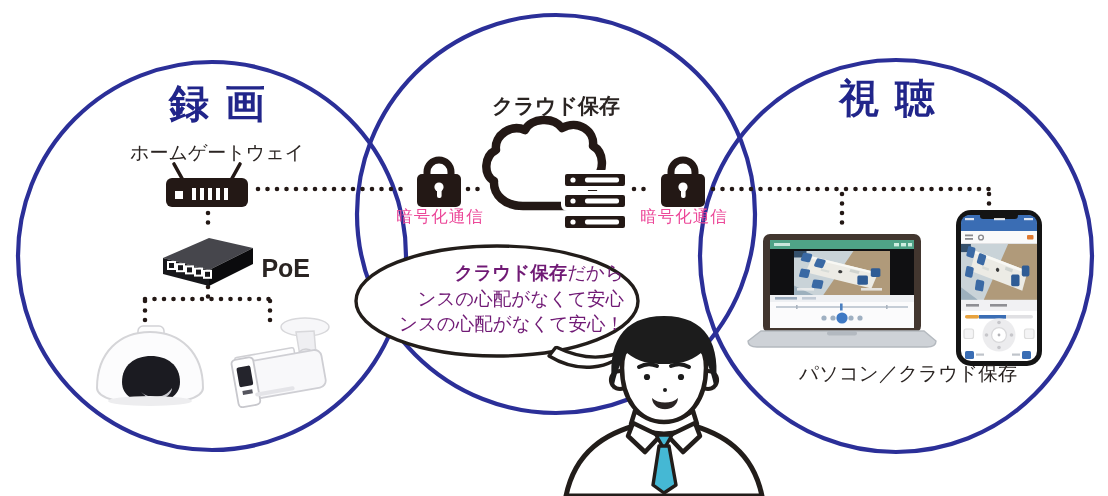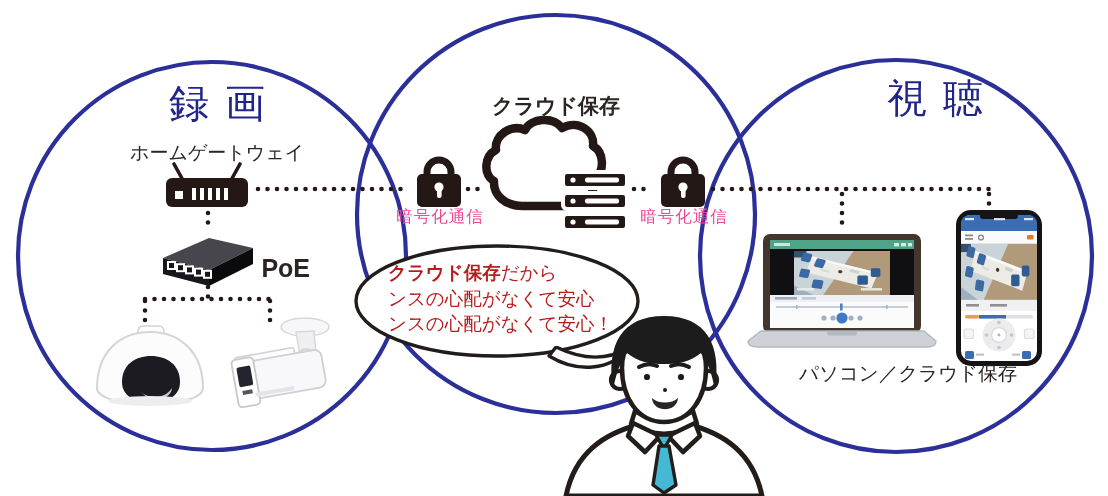--- a/index.html
+++ b/index.html
@@ -3,31 +3,31 @@
 <meta charset="utf-8">
 <style>
   html,body{margin:0;padding:0;background:#fff;}
   #stage{
     position:relative;width:1108px;height:496px;background:#fff;overflow:hidden;
     font-family:"Liberation Sans","DejaVu Sans",sans-serif;color:#2a2422;
   }
   #art{position:absolute;left:0;top:0;}
   .lbl{position:absolute;text-align:center;white-space:nowrap;}
   .circle-title{
-    font-size:40px;font-weight:400;letter-spacing:16px;padding-left:16px;
+    font-size:40px;font-weight:700;letter-spacing:16px;padding-left:16px;
     color:#21258a;
   }
   .cloud-title{font-size:21px;font-weight:600;color:#2a2422;}
   .dev-label{font-size:19px;font-weight:500;color:#2a2422;}
   .enc-label{font-size:16.5px;font-weight:500;color:#ec4899;letter-spacing:1px;}
   .poe{font-size:25px;font-weight:600;color:#2a2422;}
   .pcsp{font-size:19.5px;font-weight:500;color:#2a2422;}
   .bubble-text{
-    position:absolute;left:388px;top:260px;width:252px;text-align:left;
-    font-size:18.5px;line-height:25.5px;color:#b91c1c;font-weight:500;
+    position:absolute;left:372px;top:260px;width:252px;text-align:right;
+    font-size:18.5px;line-height:25.5px;color:#701a75;font-weight:500;
   }
   .bubble-text b{font-weight:800;}
 </style>
 </head>
 <body>
 
 <div id="stage">
 
   <svg id="art" width="1108" height="496" viewBox="0 0 1108 496">
     <defs>
@@ -253,21 +253,21 @@
       <circle cx="647" cy="377" r="3.1" fill="#1c1c1c"></circle>
       <circle cx="681" cy="377" r="3.1" fill="#1c1c1c"></circle>
       <circle cx="665" cy="390" r="2" fill="#1c1c1c"></circle>
       <path d="M652 398 C 658 404 672 404 678 398 C 677 413 653 413 652 398 Z" fill="#2a2424"></path>
       <path d="M656 407 C 662 410.5 668 410.5 674 407 C 670 412 660 412 656 407 Z" fill="#fff"></path>
     </g>
   </svg>
 
   <div class="lbl circle-title" style="left:139px;top:76px;width:140px;">録画</div>
 
-  <div class="lbl circle-title" style="left:843px;top:71px;width:140px;text-align:right;">視聴</div>
+  <div class="lbl circle-title" style="left:809px;top:71px;width:140px;">視聴</div>
 
   <div class="lbl cloud-title" style="left:476px;top:92px;width:160px;">クラウド保存</div>
 
   <div class="lbl dev-label" style="left:122px;top:140px;width:160px;margin-left:8px;">ホームゲートウェイ</div>
 
   <div class="lbl poe" style="left:250px;top:254px;width:60px;text-align:right;">PoE</div>
 
   <div class="lbl enc-label" style="left:396px;top:206px;width:88px;">暗号化通信</div>
 
   <div class="lbl enc-label" style="left:640px;top:206px;width:88px;">暗号化通信</div>

